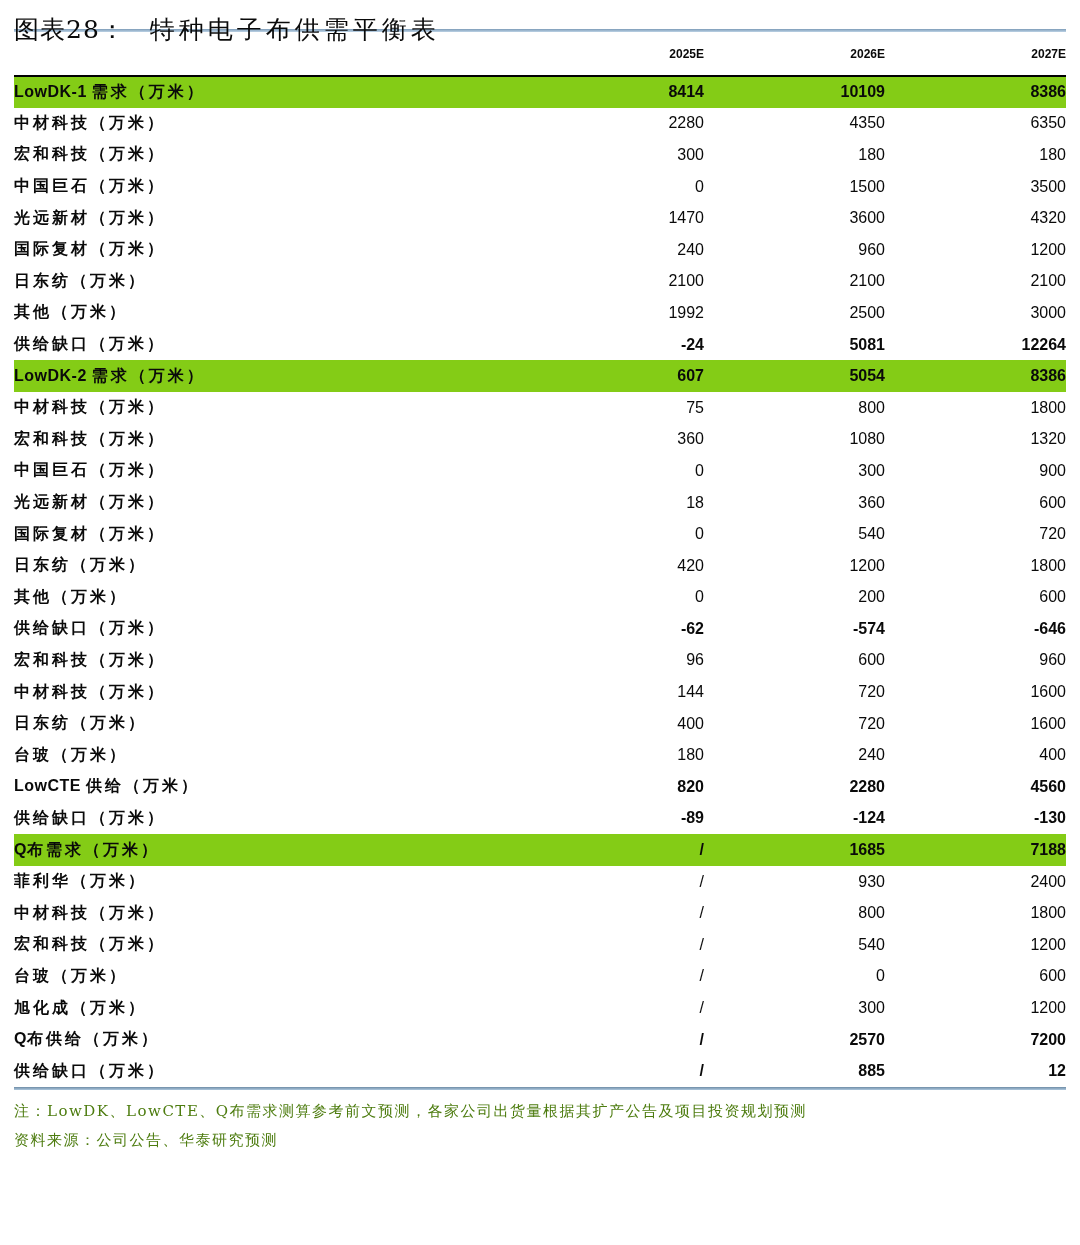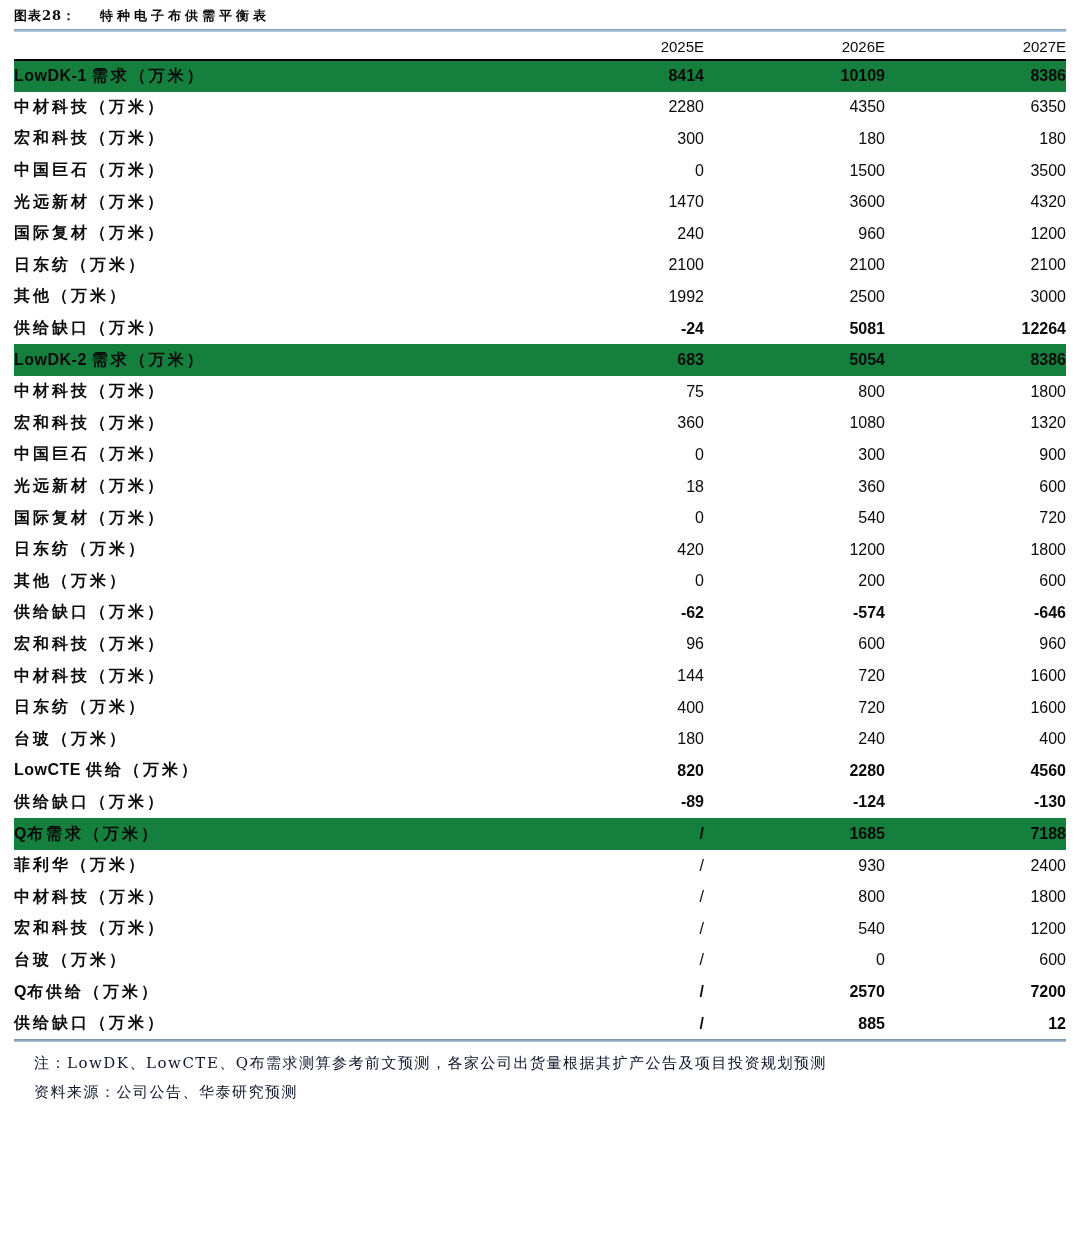--- a/index.html
+++ b/index.html
@@ -8,24 +8,24 @@
     width: 1080px; height: 1245px;
     background: #ffffff;
     font-family: "DejaVu Serif", serif;
     color: #0a0a0a;
     overflow: hidden;
   }
   .page { padding: 0 14px 0 14px; }
 
   
   .title-row {
-    padding-top: 7px;
+    padding-top: 13px;
     height: 27px;
-    font-size: 13px;
-    font-weight: 700;
+    font-size: 25px;
+    font-weight: 400;
     white-space: nowrap;
   }
   .exhibit-label {
     font-family: "DejaVu Serif", serif;
     letter-spacing: 1px;
   }
   .title-text {
     margin-left: 24px;
     letter-spacing: 4px;
   }
@@ -36,21 +36,21 @@
   }
 
   
   table.balance {
     width: 100%;
     border-collapse: collapse;
     margin-top: 1px;
     table-layout: fixed;
   }
   thead tr { border-bottom: 2.5px solid #000; }
-  th { padding: 0; height: 27px; font-size: 15px; font-weight: 400; vertical-align: middle; }
+  th { padding: 0; height: 43px; font-size: 12px; font-weight: 700; vertical-align: middle; }
   th.num, td.num {
     width: 181px;
     text-align: right;
     font-family: "Liberation Sans", "DejaVu Sans", sans-serif;
   }
   td {
     padding: 0;
     height: 31.6px;
     font-size: 16px;
     vertical-align: middle;
@@ -58,36 +58,35 @@
   }
   td.label {
     text-align: left;
     letter-spacing: 3px;
     font-weight: bold;
   }
   td.label .latin {
     letter-spacing: 0.5px;
     font-family: "Liberation Sans", "DejaVu Sans", sans-serif;
   }
-  tr.gray td { background: #15803d; font-weight: 700; }
+  tr.gray td { background: #84cc16; font-weight: 700; }
   tr.bold td { font-weight: 700; }
 
   .table-bottom {
     height: 3px;
     background: linear-gradient(to bottom, #6e8ca6, #aec8de);
   }
 
   
   .footnotes {
     margin-top: 7px;
     font-size: 15px;
-    color: #0f172a;
+    color: #4d7c0f;
     letter-spacing: 1.5px;
     line-height: 29px;
-    margin-left: 20px;
   }
 </style>
 </head>
 <body>
 
 <div class="page">
 
   <div class="title-row">
     <span class="exhibit-label">图表28：</span><span class="title-text">特种电子布供需平衡表</span>
   </div>
@@ -152,21 +151,21 @@
           <td class="num">3000</td>
         </tr>
         <tr class="bold">
           <td class="label">供给缺口（万米）</td>
           <td class="num">-24</td>
           <td class="num">5081</td>
           <td class="num">12264</td>
         </tr>
         <tr class="gray">
           <td class="label"><span class="latin">LowDK-2 </span>需求（万米）</td>
-          <td class="num">683</td>
+          <td class="num">607</td>
           <td class="num">5054</td>
           <td class="num">8386</td>
         </tr>
         <tr>
           <td class="label">中材科技（万米）</td>
           <td class="num">75</td>
           <td class="num">800</td>
           <td class="num">1800</td>
         </tr>
         <tr>
@@ -270,20 +269,26 @@
           <td class="num">/</td>
           <td class="num">540</td>
           <td class="num">1200</td>
         </tr>
         <tr>
           <td class="label">台玻（万米）</td>
           <td class="num">/</td>
           <td class="num">0</td>
           <td class="num">600</td>
         </tr>
+        <tr>
+          <td class="label">旭化成（万米）</td>
+          <td class="num">/</td>
+          <td class="num">300</td>
+          <td class="num">1200</td>
+        </tr>
         <tr class="bold">
           <td class="label"><span class="latin">Q</span>布供给（万米）</td>
           <td class="num">/</td>
           <td class="num">2570</td>
           <td class="num">7200</td>
         </tr>
         <tr class="bold">
           <td class="label">供给缺口（万米）</td>
           <td class="num">/</td>
           <td class="num">885</td>

